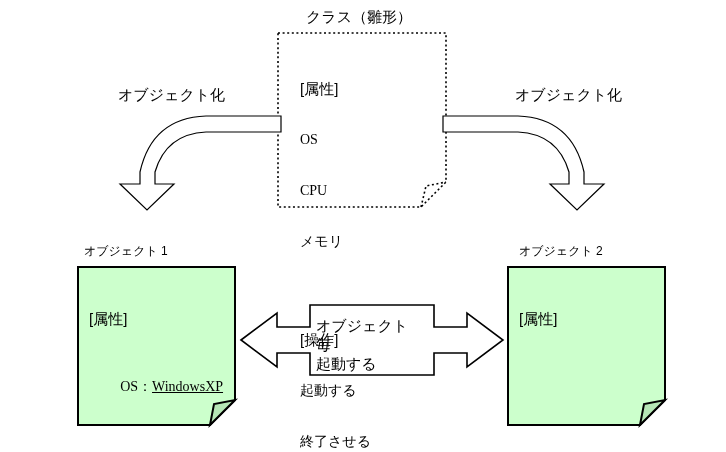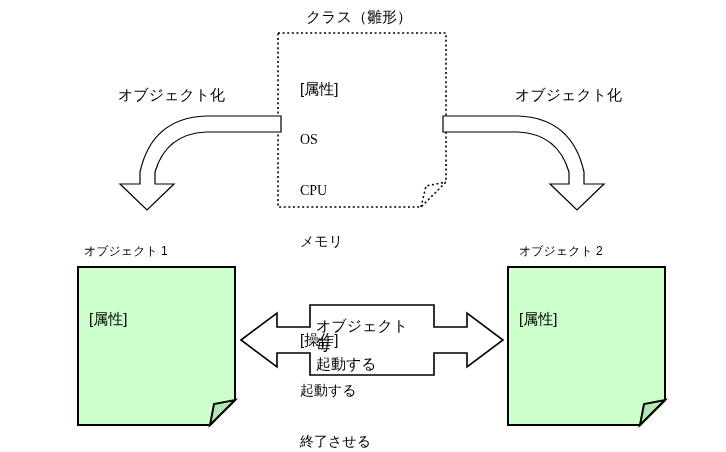--- a/index.html
+++ b/index.html
@@ -172,20 +172,23 @@
   </div>
 
   <div class="lbl" id="lbl-objectify-left">オブジェクト化</div>
   <div class="lbl" id="lbl-objectify-right">オブジェクト化</div>
 
   <div class="lbl obj-title" id="obj1-title">オブジェクト 1</div>
   <div class="objbox" id="obj1-box">
     <div class="txt">
       <div class="sect-head">[属性]</div>
       <div>
+        <span class="serif">OS</span><span>：</span><span class="serif uline">WindowsXP</span>
+      </div>
+      <div>
         
       </div>
       
       
       
       
       
       
     </div>
   </div>

